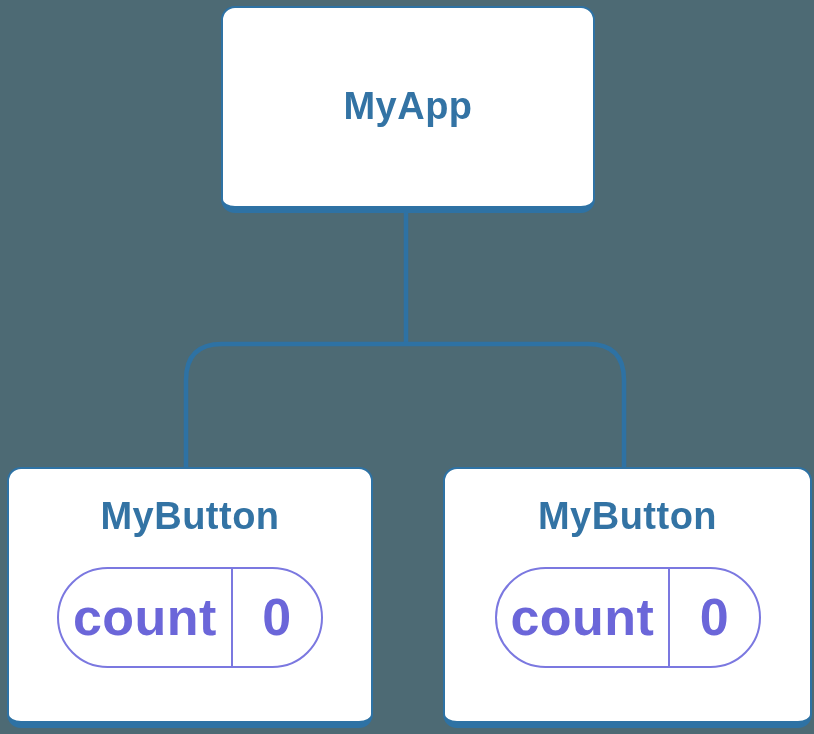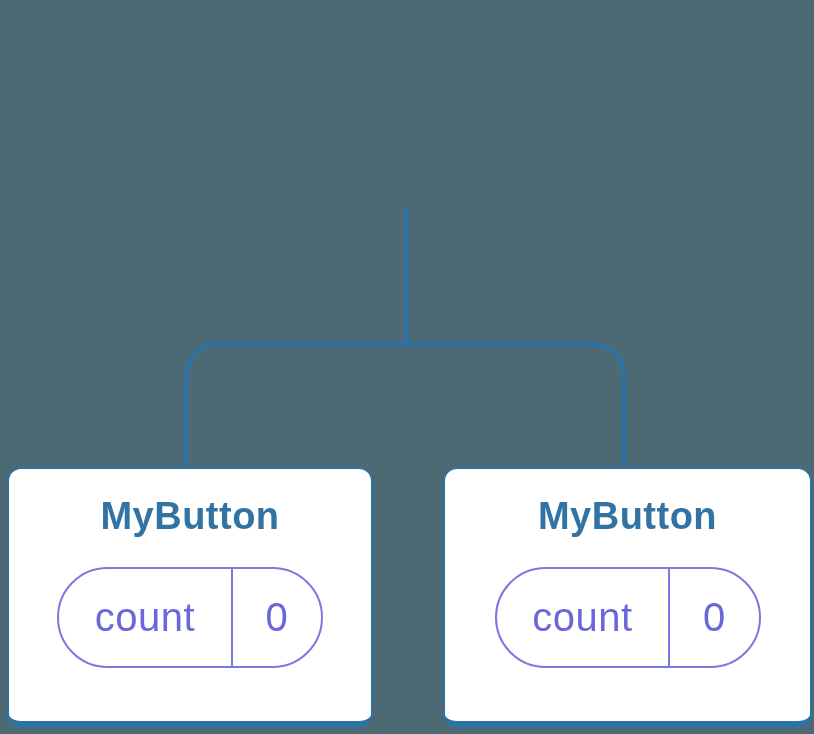--- a/index.html
+++ b/index.html
@@ -69,22 +69,22 @@
   .state-pill {
     margin-top: 26px;
     width: 266px;
     height: 101px;
     border: 2px solid var(--purple);
     border-radius: 60px;
     display: flex;
     align-items: stretch;
     overflow: hidden;
     color: var(--purple-text);
-    font-size: 40px;
-    font-weight: 400;
+    font-size: 52px;
+    font-weight: 700;
     letter-spacing: 0.5px;
   }
   .pill-label {
     flex: 1.95;
     display: flex;
     align-items: center;
     justify-content: center;
     border-right: 2px solid var(--purple);
   }
   .pill-value {
@@ -97,20 +97,23 @@
 </head>
 <body>
 
 <div class="canvas">
 
   <svg class="connectors" viewBox="0 0 814 734" xmlns="http://www.w3.org/2000/svg" aria-hidden="true">
     <path d="M406 208 L406 344"></path>
     <path d="M186 470 L186 380 Q186 344 222 344 L588 344 Q624 344 624 380 L624 470"></path>
   </svg>
 
+  <div class="node node-root">
+    <div class="node-title">MyApp</div>
+  </div>
 
   <div class="node node-child node-child-1">
     <div class="node-title">MyButton</div>
     <div class="state-pill">
       <span class="pill-label">count</span>
       <span class="pill-value">0</span>
     </div>
   </div>
 
   <div class="node node-child node-child-2">

